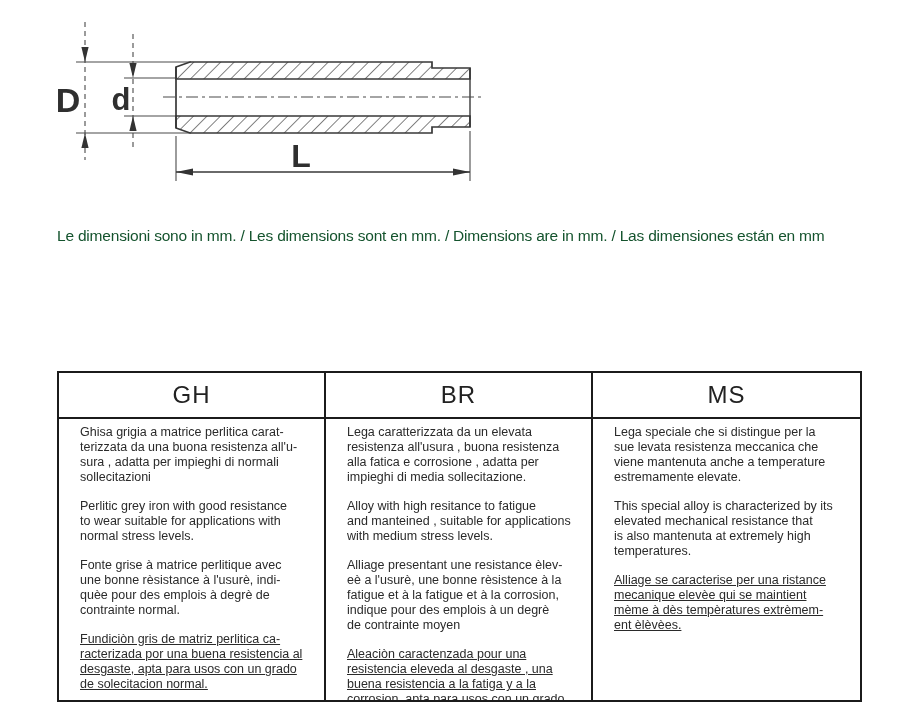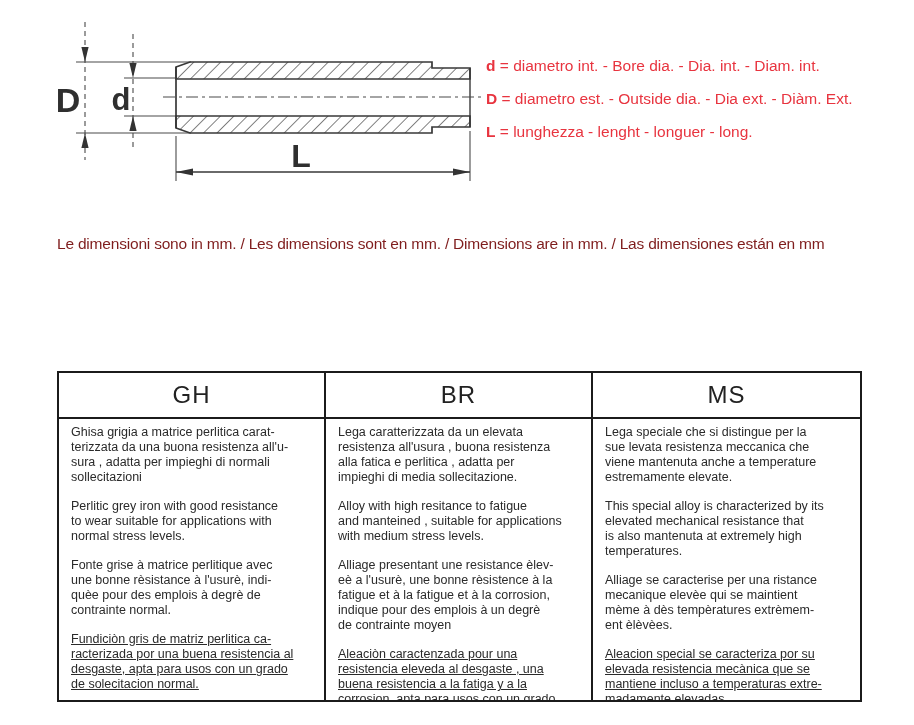--- a/index.html
+++ b/index.html
@@ -8,36 +8,36 @@
     font-family:"Liberation Sans",sans-serif;overflow:hidden;
   }
   
   .drawing{position:absolute;left:55px;top:8px;width:430px;height:192px;}
   
   .legend{position:absolute;left:486px;top:57px;color:#e8343f;}
   .legend-line{font-size:15.5px;line-height:17px;margin-bottom:16px;white-space:nowrap;}
   .legend-line b{font-weight:700;}
   
   .dim-note{
-    position:absolute;left:57px;top:235px;width:810px;
-    color:#7f1d1d;font-size:15.5px;letter-spacing:-0.2px;white-space:nowrap;
+    position:absolute;left:57px;top:227px;width:810px;
+    color:#14532d;font-size:15.5px;letter-spacing:-0.2px;white-space:nowrap;
   }
   
   .materials-table{
     position:absolute;left:57px;top:371px;width:805px;height:331px;
     border:2px solid #1b1b1b;display:grid;
     grid-template-columns:1fr 1fr 1fr;grid-template-rows:46px 1fr;
     box-sizing:border-box;color:#2a2a2a;
   }
   .th{
     border-bottom:2px solid #1b1b1b;display:flex;align-items:center;justify-content:center;
     font-size:24px;letter-spacing:1px;color:#222222;
   }
   .th.sep,.td.sep{border-right:2px solid #1b1b1b;}
-  .td{padding:6px 7px 4px 12px;font-size:12.5px;line-height:15px;overflow:hidden;}
+  .td{padding:6px 7px 4px 21px;font-size:12.5px;line-height:15px;overflow:hidden;}
   .td p{margin:0 0 14px 0;white-space:pre-line;}
   .td p:last-child{margin-bottom:0;text-decoration:underline;}
 </style>
 </head>
 <body>
 
 <div class="page">
 
   <svg class="drawing" viewBox="55 8 430 192">
     <defs>
@@ -74,25 +74,20 @@
 
     <line x1="176" y1="172" x2="470" y2="172" stroke="#383838" stroke-width="1.3"></line>
     <path d="M176,172 L193,168.6 L193,175.4 Z" fill="#333"></path>
     <path d="M470,172 L453,168.6 L453,175.4 Z" fill="#333"></path>
 
     <text x="68" y="112" text-anchor="middle" font-family="Liberation Sans, sans-serif" font-size="34" font-weight="bold" fill="#2f2f2f">D</text>
     <text x="121" y="110" text-anchor="middle" font-family="Liberation Sans, sans-serif" font-size="31" font-weight="bold" fill="#2f2f2f">d</text>
     <text x="301" y="167" text-anchor="middle" font-family="Liberation Sans, sans-serif" font-size="32" font-weight="bold" fill="#2f2f2f">L</text>
   </svg>
 
-  <div class="legend">
-    <div class="legend-line"><b>d</b><span> = diametro int. - Bore dia. - Dia. int. - Diam. int.</span></div>
-    <div class="legend-line"><b>D</b><span> = diametro est. - Outside dia. - Dia ext. - Diàm. Ext.</span></div>
-    <div class="legend-line"><b>L</b><span> = lunghezza - lenght - longuer - long.</span></div>
-  </div>
 
   <div class="dim-note">Le dimensioni sono in mm. / Les dimensions sont en mm. / Dimensions are in mm. / Las dimensiones están en mm</div>
 
   <div class="materials-table">
     <div class="th sep">GH</div>
     <div class="th sep">BR</div>
     <div class="th">MS</div>
 
     <div class="td sep">
       <p>Ghisa grigia a matrice perlitica carat-
@@ -107,21 +102,21 @@
 quèe pour des emplois à degrè de
 contrainte normal.</p>
       <p>Fundiciòn gris de matriz perlitica ca-
 racterizada por una buena resistencia al
 desgaste, apta para usos con un grado
 de solecitacion normal.</p>
     </div>
     <div class="td sep">
       <p>Lega caratterizzata da un elevata
 resistenza all'usura , buona resistenza
-alla fatica e perlitica , adatta per
+alla fatica e corrosione , adatta per
 impieghi di media sollecitazione.</p>
       <p>Alloy with high resitance to fatigue
 and manteined , suitable for applications
 with medium stress levels.</p>
       <p>Alliage presentant une resistance èlev-
 eè a l'usurè, une bonne rèsistence à la
 fatigue et à la fatigue et à la corrosion,
 indique pour des emplois à un degrè
 de contrainte moyen</p>
       <p>Aleaciòn caractenzada pour una
@@ -136,20 +131,16 @@
 viene mantenuta anche a temperature
 estremamente elevate.</p>
       <p>This special alloy is characterized by its
 elevated mechanical resistance that
 is also mantenuta at extremely high
 temperatures.</p>
       <p>Alliage se caracterise per una ristance
 mecanique elevèe qui se maintient
 mème à dès tempèratures extrèmem-
 ent èlèvèes.</p>
-      <p>Aleacion special se caracteriza por su
-elevada resistencia mecànica que se
-mantiene incluso a temperaturas extre-
-madamente elevadas.</p>
     </div>
   </div>
 
 </div>
 
 </body></html>

